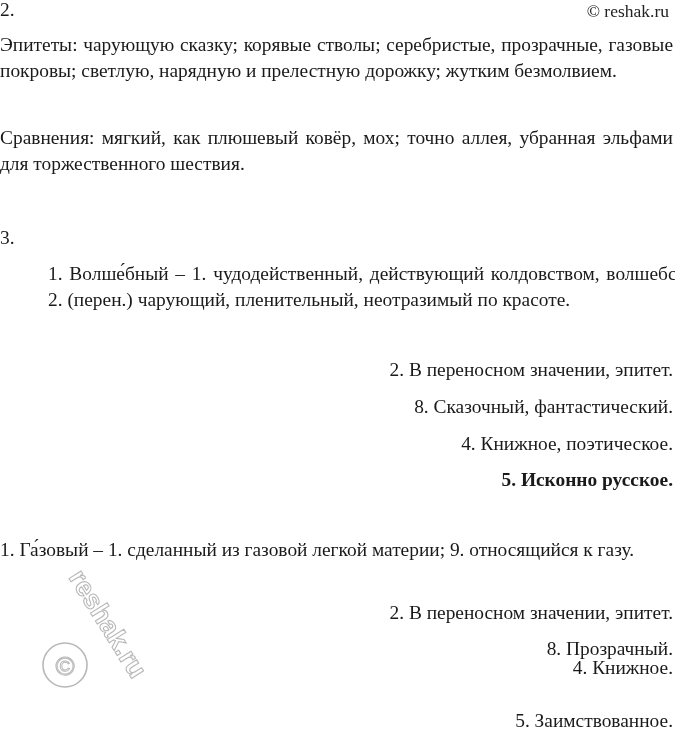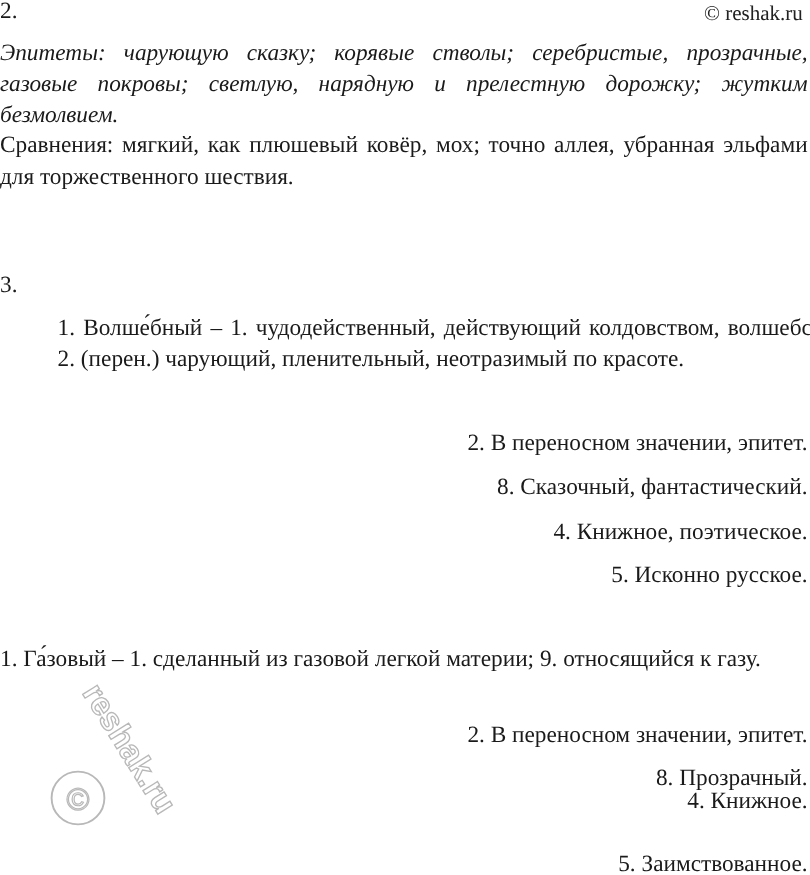--- a/index.html
+++ b/index.html
@@ -54,31 +54,31 @@
     }
   </style>
 </head>
 <body>
 
 <div class="page">
 
   <div class="header-num" style="top:-3px;">2.</div>
   <div class="copyright">© reshak.ru</div>
 
-  <p class="line-block" style="top:32px;font-style:italic;">Эпитеты: чарующую сказку; корявые стволы; серебристые, прозрачные, газовые покровы; светлую, нарядную и прелестную дорожку; жутким безмолвием.</p>
+  <p class="line-block" style="top:32px;">Эпитеты: чарующую сказку; корявые стволы; серебристые, прозрачные, газовые покровы; светлую, нарядную и прелестную дорожку; жутким безмолвием.</p>
 
-  <p class="line-block" style="top:109px;">Сравнения: мягкий, как плюшевый ковёр, мох; точно аллея, убранная эльфами для торжественного шествия.</p>
+  <p class="line-block" style="top:125px;">Сравнения: мягкий, как плюшевый ковёр, мох; точно аллея, убранная эльфами для торжественного шествия.</p>
 
   <div class="header-num" style="top:225px;">3.</div>
 
   <p class="line-block" style="top:261px;padding-left:48px;">1. Волше́бный – 1. чудодейственный, действующий колдовством, волшебством; 2. (перен.) чарующий, пленительный, неотразимый по красоте.</p>
   <p class="line-block nojust" style="top:357px;">2. В переносном значении, эпитет.</p>
   <p class="line-block nojust" style="top:394px;">8. Сказочный, фантастический.</p>
   <p class="line-block nojust" style="top:431px;">4. Книжное, поэтическое.</p>
-  <p class="line-block nojust" style="top:467px;">5. Исконно русское.</p>
+  <p class="line-block nojust" style="top:467px;font-weight:bold;">5. Исконно русское.</p>
 
   <p class="line-block" style="top:537px;">1. Га́зовый – 1. сделанный из газовой легкой материи; 9. относящийся к газу.</p>
   <p class="line-block nojust" style="top:600px;">2. В переносном значении, эпитет.</p>
   <p class="line-block nojust" style="top:636px;">8. Прозрачный.</p>
   <p class="line-block nojust" style="top:655px;">4. Книжное.</p>
   <p class="line-block nojust" style="top:708px;">5. Заимствованное.</p>
 
 </div>
 
 <div class="watermark">

